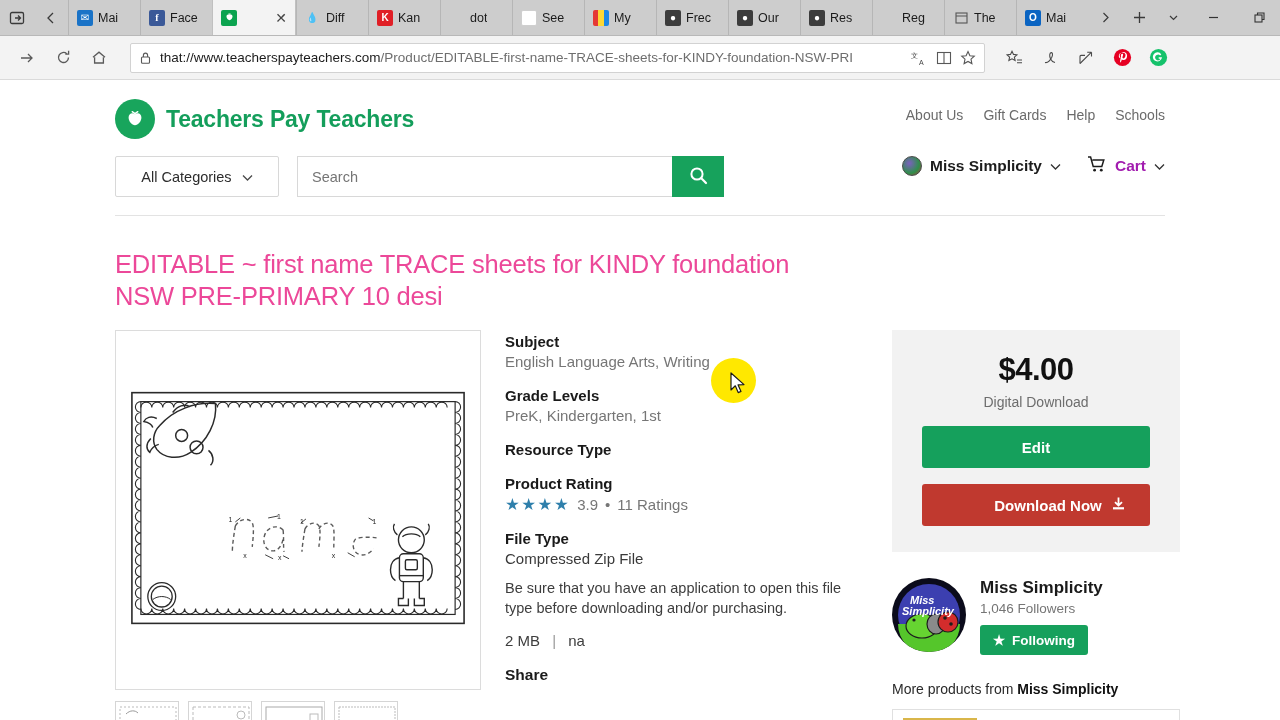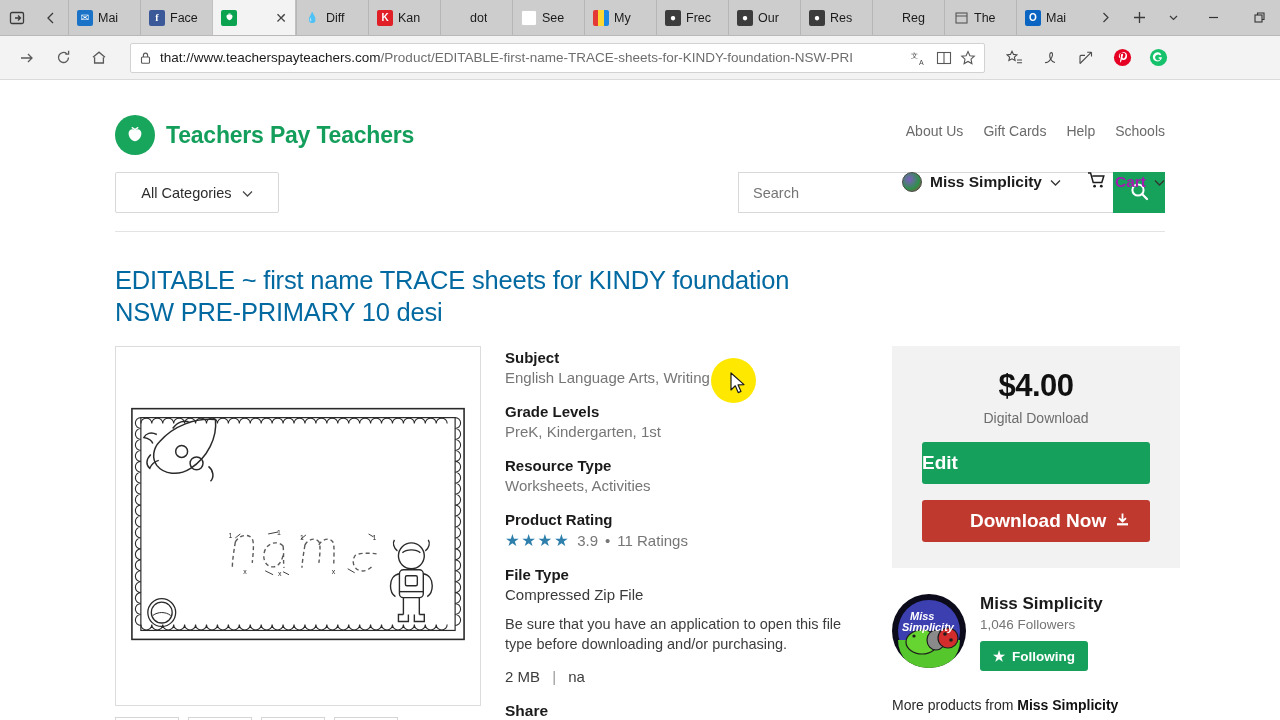--- a/index.html
+++ b/index.html
@@ -77,37 +77,37 @@
     white-space: nowrap; overflow: hidden;
   }
   .omnibox .url b { color: #1c1c1c; font-weight: normal; }
   .omni-icon { color: #585858; display: flex; align-items: center; }
   .toolbar-extras { display: flex; align-items: center; gap: 14px; margin-left: 16px; }
   .ext-icon { width: 22px; height: 22px; display: flex; align-items: center; justify-content: center; color: #4a4a4a; }
 
   
   .page { position: absolute; top: 81px; left: 0; width: 1280px; height: 639px; background: #fff; overflow: hidden; }
 
-  .site-header { padding: 18px 0 6px 0; margin-top: 16px; }
+  .site-header { padding: 18px 0 6px 0; }
   .hdr-inner { width: 1050px; margin: 0 auto; position: relative; }
 
   .brand { display: flex; align-items: center; gap: 11px; }
   .brand-logo {
     width: 40px; height: 40px; border-radius: 50%;
     background: #18a55c; display: flex; align-items: center; justify-content: center;
   }
   .brand-name { font-size: 23px; color: #149e5b; font-weight: 600; letter-spacing: -0.2px; }
 
   .hdr-links {
     position: absolute; right: 0; top: 8px;
     display: flex; gap: 20px; font-size: 14px; color: #6b6b6b;
   }
   .hdr-links span { cursor: pointer; }
 
-  .searchrow { display: flex; align-items: center; margin-top: 17px; justify-content: space-between; }
+  .searchrow { display: flex; align-items: center; margin-top: 17px; }
   .cat-select {
     width: 164px; height: 41px; border: 1px solid #d8d8d8; background: #fff;
     border-radius: 2px; display: flex; align-items: center; justify-content: center;
     gap: 10px; font-size: 14.5px; color: #2c2c2c;
   }
   .search-wrap { display: flex; margin-left: 18px; }
   .search-input {
     width: 375px; height: 41px; border: 1px solid #d8d8d8; border-right: none;
     background: #fff; padding: 0 14px; font-size: 14.5px; color: #333;
     font-family: "Liberation Sans", sans-serif; outline: none;
@@ -128,21 +128,21 @@
     background: radial-gradient(circle at 35% 35%, #7c5fc0, #2f8f4a 60%, #b23a3a);
     border: 1px solid #4a4a4a;
   }
   .cart { display: flex; align-items: center; gap: 8px; font-size: 15.5px; color: #a21caf; font-weight: bold; }
 
   .hdr-divider { width: 1050px; margin: 18px auto 0; border-bottom: 1px solid #e3e3e3; }
 
   
   .main { width: 1050px; margin: 0 auto; padding-top: 26px; position: relative; }
   .product-title {
-    font-size: 25.5px; line-height: 32px; color: #0369a1; font-weight: normal;
+    font-size: 25.5px; line-height: 32px; color: #ec4899; font-weight: normal;
     width: 730px; letter-spacing: -0.2px;
   }
 
   .cols { display: flex; margin-top: 18px; gap: 0; }
   .col-gallery { width: 383px; flex: 0 0 383px; }
   .gallery-main {
     width: 366px; height: 360px; border: 1px solid #dcdcdc; background: #fff;
     position: relative; overflow: hidden;
   }
   .thumbs { display: flex; gap: 9px; margin-top: 11px; }
@@ -165,23 +165,23 @@
 
   
   .col-rail { width: 288px; flex: 0 0 288px; margin-left: 22px; }
   .buybox {
     background: #f2f2f2; padding: 22px 30px 26px; text-align: center;
   }
   .price { font-size: 31px; font-weight: bold; color: #111; letter-spacing: -0.5px; }
   .price-sub { font-size: 14px; color: #6d6d6d; margin-top: 6px; text-align: center; }
   .btn {
     display: block; width: 100%; height: 42px; margin-top: 16px;
-    border: none; border-radius: 3px; color: #fff; font-size: 19px;
+    border: none; border-radius: 3px; color: #fff; font-size: 15px;
     font-weight: bold; font-family: "Liberation Sans", sans-serif;
-    cursor: pointer; display: flex; align-items: center; justify-content: flex-start; gap: 9px;
+    cursor: pointer; display: flex; align-items: center; justify-content: center; gap: 9px;
   }
   .btn-edit { background: #15a05c; }
   .btn-download { background: #c0392f; padding-left: 48px; }
 
   .seller { display: flex; gap: 14px; margin-top: 26px; }
   .seller-avatar {
     width: 74px; height: 74px; border-radius: 50%; flex: 0 0 74px;
     background: #0d0d1a; position: relative; overflow: hidden;
     display: flex; align-items: center; justify-content: center;
   }
@@ -594,21 +594,20 @@
         </div>
 
         <div class="col-details">
           <div class="d-label">Subject</div>
           <div class="d-value">English Language Arts, Writing</div>
 
           <div class="d-label">Grade Levels</div>
           <div class="d-value">PreK, Kindergarten, 1st</div>
 
           <div class="d-label">Resource Type</div>
-          <div class="d-value">Worksheets, Activities</div>
 
           <div class="d-label">Product Rating</div>
           <div class="rating-row">
             <span class="stars">★★★★</span>
             <span class="rating-text">3.9</span>
             <span class="rating-text">•</span>
             <span class="rating-text">11 Ratings</span>
           </div>
 
           <div class="d-label">File Type</div>

